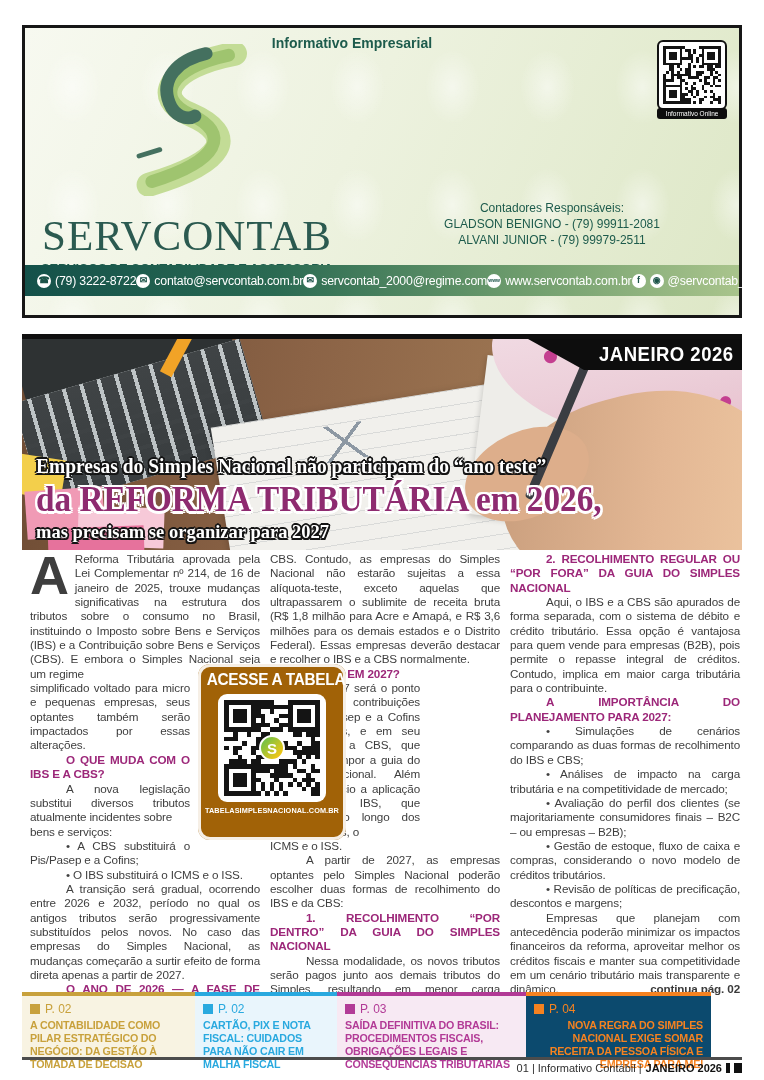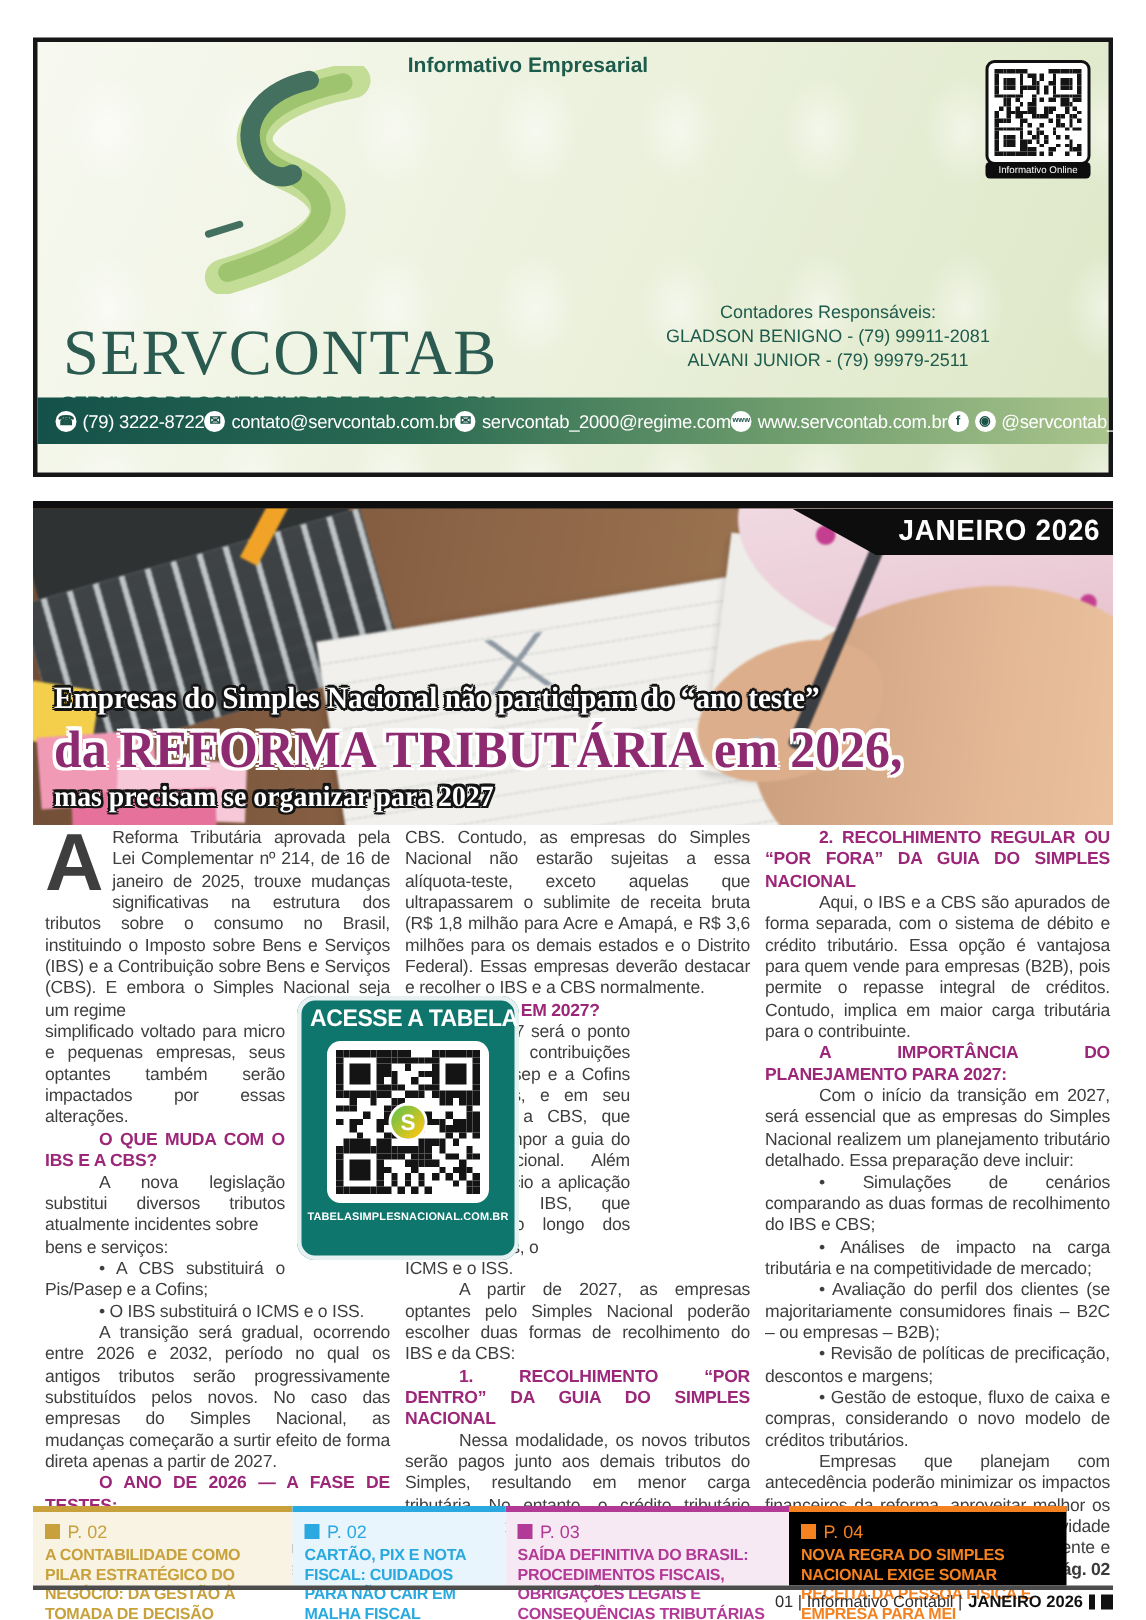--- a/index.html
+++ b/index.html
@@ -111,40 +111,40 @@
   .ind{text-indent:36px;}
   .narrow{width:160px;}
   .narrow-r{margin-left:80px;width:150px;}
   .bhead{color:#9c2779;font-weight:700;text-indent:36px;}
   .bhead.noind{text-indent:0;}
   .dropcap{float:left;font-size:54px;line-height:42px;font-weight:700;color:#3e3e3e;
     margin:2px 6px 0 0;}
   .continua{text-align:right;font-weight:700;margin-top:-14.35px;color:#3a3a3a;}
 
   
-  .qrbox{position:absolute;left:198px;top:664px;width:148px;height:176px;background:#0f766e;
+  .qrbox{position:absolute;left:198px;top:664px;width:148px;height:176px;background:#a16207;
     border-radius:12px;box-sizing:border-box;padding:7px 6px 5px;text-align:center;
     box-shadow:0 0 0 3px rgba(255,255,255,0.9) inset;}
   .qrbox-title{color:#fff;font-weight:700;font-size:16px;letter-spacing:-0.3px;
     transform:scaleX(0.96);white-space:nowrap;}
   .qr-wrap{position:relative;background:#fff;border-radius:9px;width:108px;height:108px;
     margin:5px auto 4px;padding:6px;box-sizing:border-box;}
   .qr-logo{position:absolute;left:50%;top:50%;width:26px;height:26px;margin:-13px 0 0 -13px;
     border-radius:50%;background:linear-gradient(135deg,#7dc242 20%,#f2c614 85%);
     color:#fff;font-weight:700;font-size:15px;display:flex;align-items:center;justify-content:center;
     border:2px solid #fff;box-sizing:border-box;}
   .qrbox-url{color:#fff;font-weight:700;font-size:7.3px;letter-spacing:0.1px;}
 
   
   .teasers{position:absolute;left:22px;top:992px;width:720px;height:65px;display:flex;}
-  .teaser{box-sizing:border-box;padding:4px 8px 6px;border-top:4px solid;margin-top:12px;}
+  .teaser{box-sizing:border-box;padding:4px 8px 6px;border-top:4px solid;}
   .t0{width:173px;border-color:#c8a13c;background:#f8f3e2;color:#c8a13c;}
   .t1{width:142px;border-color:#29a9df;background:#e9f5fc;color:#29a9df;}
   .t2{width:189px;border-color:#b23a96;background:#f7e9f3;color:#b23a96;}
-  .t3{width:185px;border-color:#f58220;background:#000000;color:#f58220;}
+  .t3{width:185px;border-color:#f58220;background:#0c4a6e;color:#f58220;text-align:right;}
   .plabel{display:flex;align-items:center;gap:5px;font-size:12px;margin:2px 0 3px;}
   .psq{width:10px;height:10px;display:inline-block;background:currentColor;}
   .ttitle{font-weight:700;font-size:10.7px;line-height:1.22;letter-spacing:-0.2px;}
   .bottom-rule{position:absolute;left:22px;top:1057px;width:720px;height:3px;background:#4c4c4c;}
   .folio{position:absolute;right:22px;top:1062px;font-size:11px;color:#2e2e2e;
     display:flex;align-items:center;gap:4px;}
   .folio b{font-weight:800;color:#111;}
   .fbar1{width:4px;height:10px;background:#111;display:inline-block;}
   .fbar2{width:8px;height:10px;background:#111;display:inline-block;}
 </style>
@@ -702,26 +702,25 @@
       <p>ICMS e o ISS.</p>
       <p class="ind">A partir de 2027, as empresas optantes pelo Simples Nacional poderão escolher duas formas de recolhimento do IBS e da CBS:</p>
       <p class="bhead">1. RECOLHIMENTO “POR DENTRO” DA GUIA DO SIMPLES NACIONAL</p>
       <p class="ind">Nessa modalidade, os novos tributos serão pagos junto aos demais tributos do Simples, resultando em menor carga tributária. No entanto, o crédito tributário repassado aos clientes será reduzido, o que pode afetar a competitividade em vendas para outras empresas.</p>
     </div>
 
     <div class="col col3">
       <p class="bhead">2. RECOLHIMENTO REGULAR OU “POR FORA” DA GUIA DO SIMPLES NACIONAL</p>
       <p class="ind">Aqui, o IBS e a CBS são apurados de forma separada, com o sistema de débito e crédito tributário. Essa opção é vantajosa para quem vende para empresas (B2B), pois permite o repasse integral de créditos. Contudo, implica em maior carga tributária para o contribuinte.</p>
       <p class="bhead">A IMPORTÂNCIA DO PLANEJAMENTO PARA 2027:</p>
-      <p class="ind">Com o início da transição em 2027, será essencial que as empresas do Simples Nacional realizem um planejamento tributário detalhado. Essa preparação deve incluir:</p>
       <p class="ind">•  Simulações de cenários comparando as duas formas de recolhimento do IBS e CBS;</p>
       <p class="ind">•  Análises de impacto na carga tributária e na competitividade de mercado;</p>
       <p class="ind">•  Avaliação do perfil dos clientes (se majoritariamente consumidores finais – B2C – ou empresas – B2B);</p>
+      <p class="ind">•  Gestão de estoque, fluxo de caixa e compras, considerando o novo modelo de créditos tributários.</p>
       <p class="ind">•  Revisão de políticas de precificação, descontos e margens;</p>
-      <p class="ind">•  Gestão de estoque, fluxo de caixa e compras, considerando o novo modelo de créditos tributários.</p>
       <p class="ind">Empresas que planejam com antecedência poderão minimizar os impactos financeiros da reforma, aproveitar melhor os créditos fiscais e manter sua competitividade em um cenário tributário mais transparente e dinâmico.</p>
       <div class="continua">continua pág. 02</div>
     </div>
   </div>
 
   <div class="qrbox">
     <div class="qrbox-title">ACESSE A TABELA</div>
     <div class="qr-wrap">
       <div class="qr">
           <i class="on"></i>

